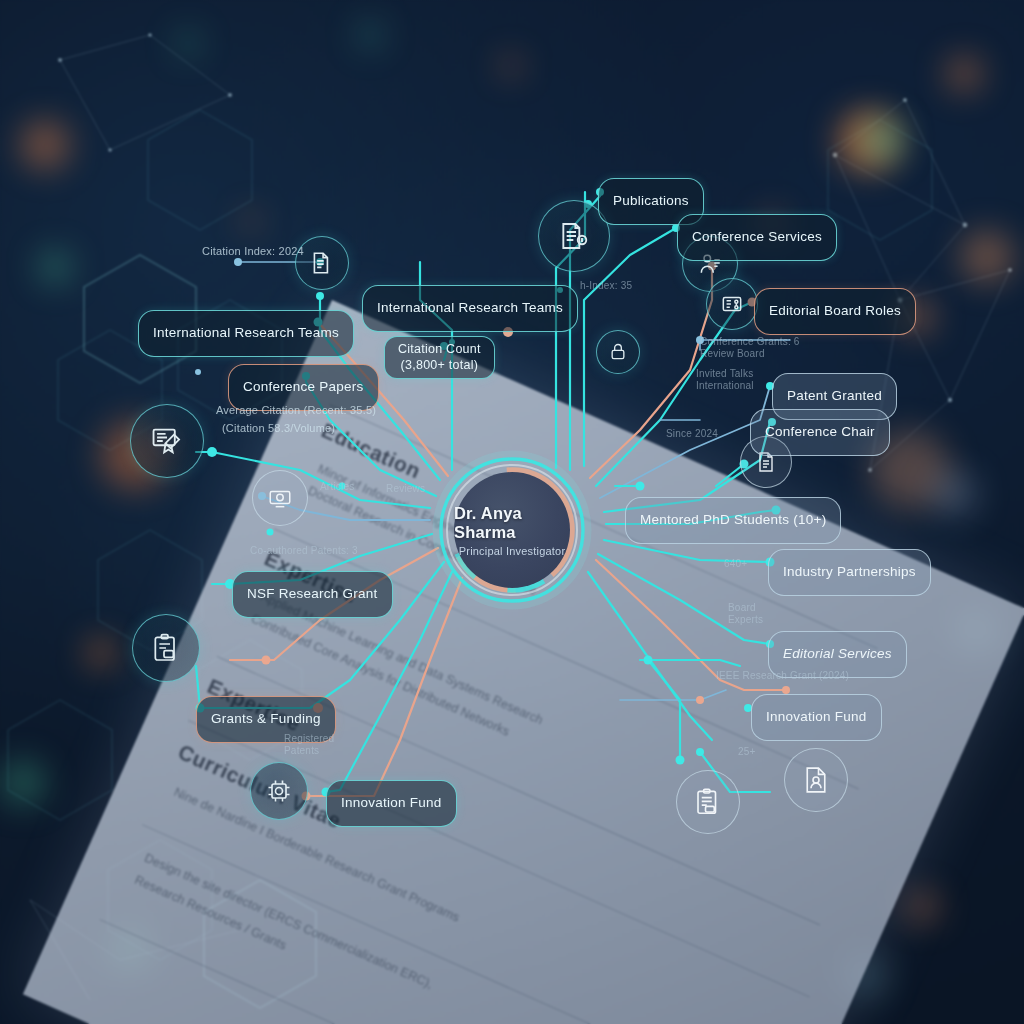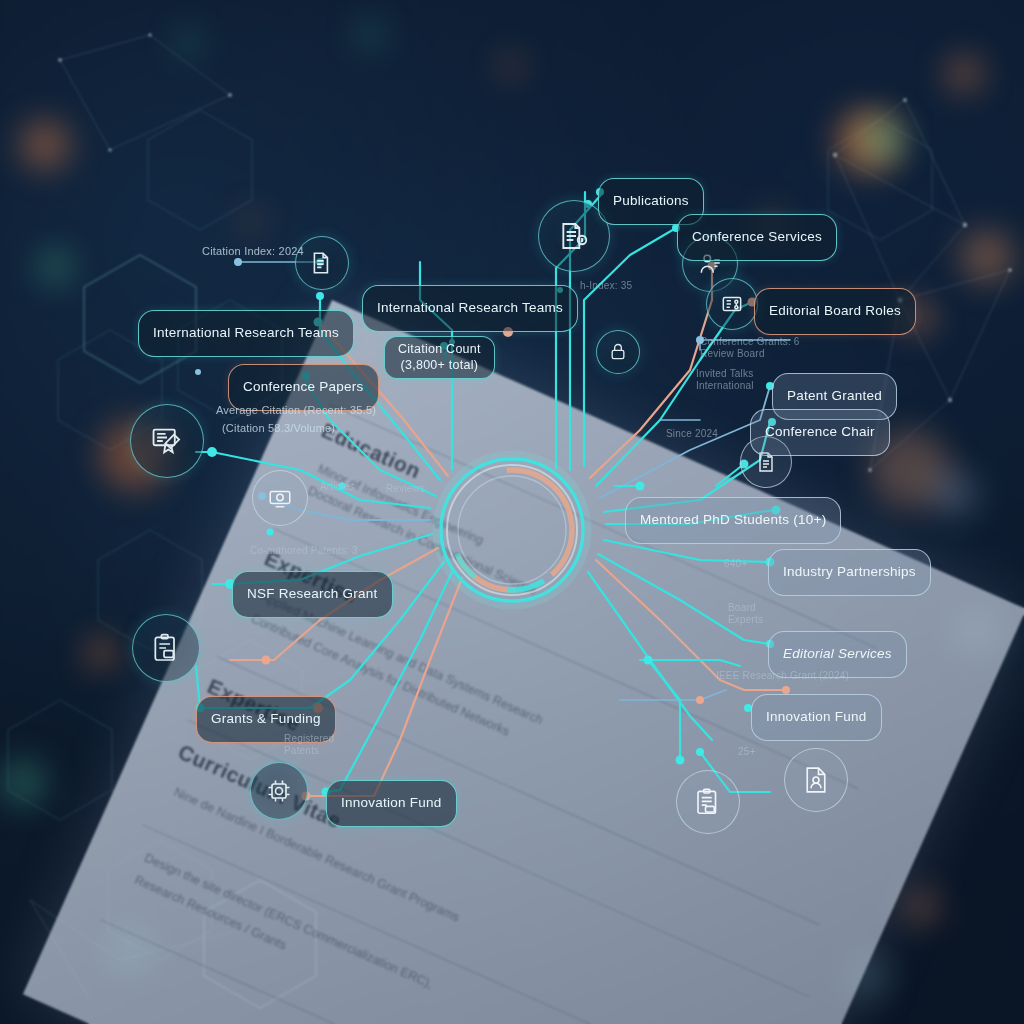--- a/index.html
+++ b/index.html
@@ -347,20 +347,24 @@
   <div id="hub">
     <svg width="160" height="160" viewBox="0 0 160 160">
       <circle cx="80" cy="80" r="76" fill="none" stroke="rgba(120,230,230,.18)" stroke-width="7"></circle>
       <circle cx="80" cy="80" r="71" fill="none" stroke="#3ee5e2" stroke-width="3.4" opacity=".95"></circle>
       <circle cx="80" cy="80" r="65" fill="none" stroke="rgba(235,245,250,.5)" stroke-width="2"></circle>
       <circle cx="80" cy="80" r="60" fill="none" stroke="rgba(232,168,140,.85)" stroke-width="5.5" stroke-dasharray="150 40 70 117" transform="rotate(-95 80 80)"></circle>
       <circle cx="80" cy="80" r="60" fill="none" stroke="rgba(62,229,226,.85)" stroke-width="5.5" stroke-dasharray="38 339" transform="rotate(58 80 80)"></circle>
       <circle cx="80" cy="80" r="60" fill="none" stroke="rgba(62,229,226,.7)" stroke-width="5" stroke-dasharray="30 347" transform="rotate(128 80 80)"></circle>
       <circle cx="80" cy="80" r="54" fill="none" stroke="rgba(210,230,240,.4)" stroke-width="1.4"></circle>
     </svg>
+    <div class="core">
+      <div id="hubname">Dr. Anya Sharma</div>
+      <div id="hubrole">Principal Investigator</div>
+    </div>
   </div>
 
   <div class="pill" style="left:598px;top:178px;">
     <span>Publications</span>
   </div>
   <div class="pill" style="left:677px;top:214px;">
     <span>Conference Services</span>
   </div>
   <div class="pill salmon" style="left:754px;top:288px;">
     <span>Editorial Board Roles</span>

